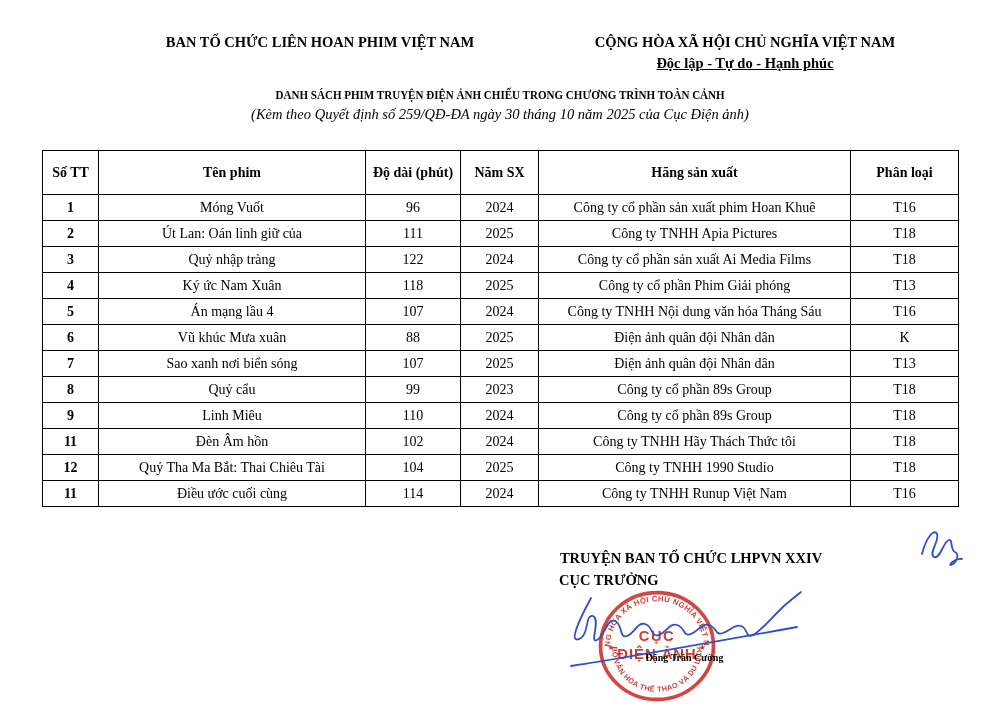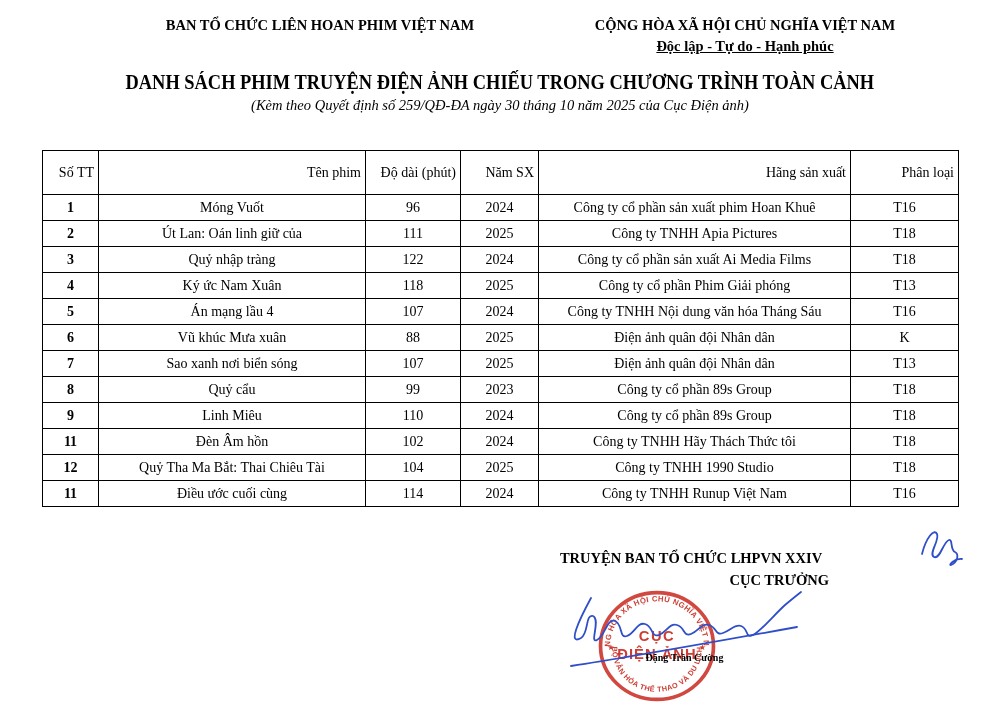--- a/index.html
+++ b/index.html
@@ -2,48 +2,48 @@
 <html><head>
 <meta charset="utf-8">
 <style>
   html,body{margin:0;padding:0;}
   body{
     width:1000px;height:707px;overflow:hidden;background:#ffffff;
     font-family:"Liberation Serif","DejaVu Serif",serif;color:#000;
     position:relative;
   }
   
-  .doc-header{display:flex;justify-content:space-between;padding-top:15px;}
+  .doc-header{display:flex;justify-content:space-between;padding-top:32px;}
   .hdr-left{width:430px;margin-left:105px;text-align:center;font-weight:bold;font-size:14.5px;line-height:21px;}
   .hdr-right{width:360px;margin-right:75px;text-align:center;font-weight:bold;font-size:14.5px;line-height:21px;}
   .u{ text-decoration:underline;}
   
-  .doc-title{text-align:center;margin-top:14px;font-weight:bold;font-size:20px;white-space:nowrap;}
+  .doc-title{text-align:center;margin-top:14px;font-weight:bold;font-size:12px;white-space:nowrap;}
   .doc-title span{display:inline-block;transform:scaleX(0.92);transform-origin:center;}
   .doc-subtitle{text-align:center;font-style:italic;font-size:14.5px;margin-top:3px;}
   
   table.films{
     border-collapse:collapse;table-layout:fixed;
     position:absolute;left:42px;top:150px;width:916px;
     font-size:14px;
   }
   table.films th,table.films td{
     border:1.6px solid #000;padding:1px 4px;vertical-align:middle;
     overflow:hidden;
   }
-  table.films th{font-weight:normal;text-align:right;height:41px;line-height:19px;}
+  table.films th{font-weight:bold;text-align:center;height:41px;line-height:19px;}
   table.films td{height:23px;text-align:center;}
   td.c-ten{text-align:left;padding-left:6px;}
   col.w-stt{width:56px;} col.w-ten{width:267px;} col.w-dodai{width:95px;}
   col.w-nam{width:78px;} col.w-hang{width:312px;} col.w-phanloai{width:108px;}
   td.c-stt{font-weight:bold;}
   
   .sig-title{position:absolute;left:535px;top:550px;width:312px;text-align:center;
     font-weight:bold;font-size:14.5px;z-index:3;}
-  .sig-role{position:absolute;left:517px;top:572px;width:312px;text-align:right;
+  .sig-role{position:absolute;left:559px;top:572px;width:312px;text-align:left;
     font-weight:bold;font-size:14.5px;z-index:3;}
   .sig-name{position:absolute;left:557px;top:652px;width:255px;text-align:center;
     font-weight:bold;font-size:10px;z-index:5;}
   .stamp{position:absolute;left:595px;top:588px;width:124px;height:116px;z-index:2;}
   .signature-ink{position:absolute;left:545px;top:580px;width:265px;height:100px;z-index:4;}
   .paraph-ink{position:absolute;left:912px;top:524px;width:62px;height:46px;z-index:4;}
 </style>
 </head>
 <body>
 

